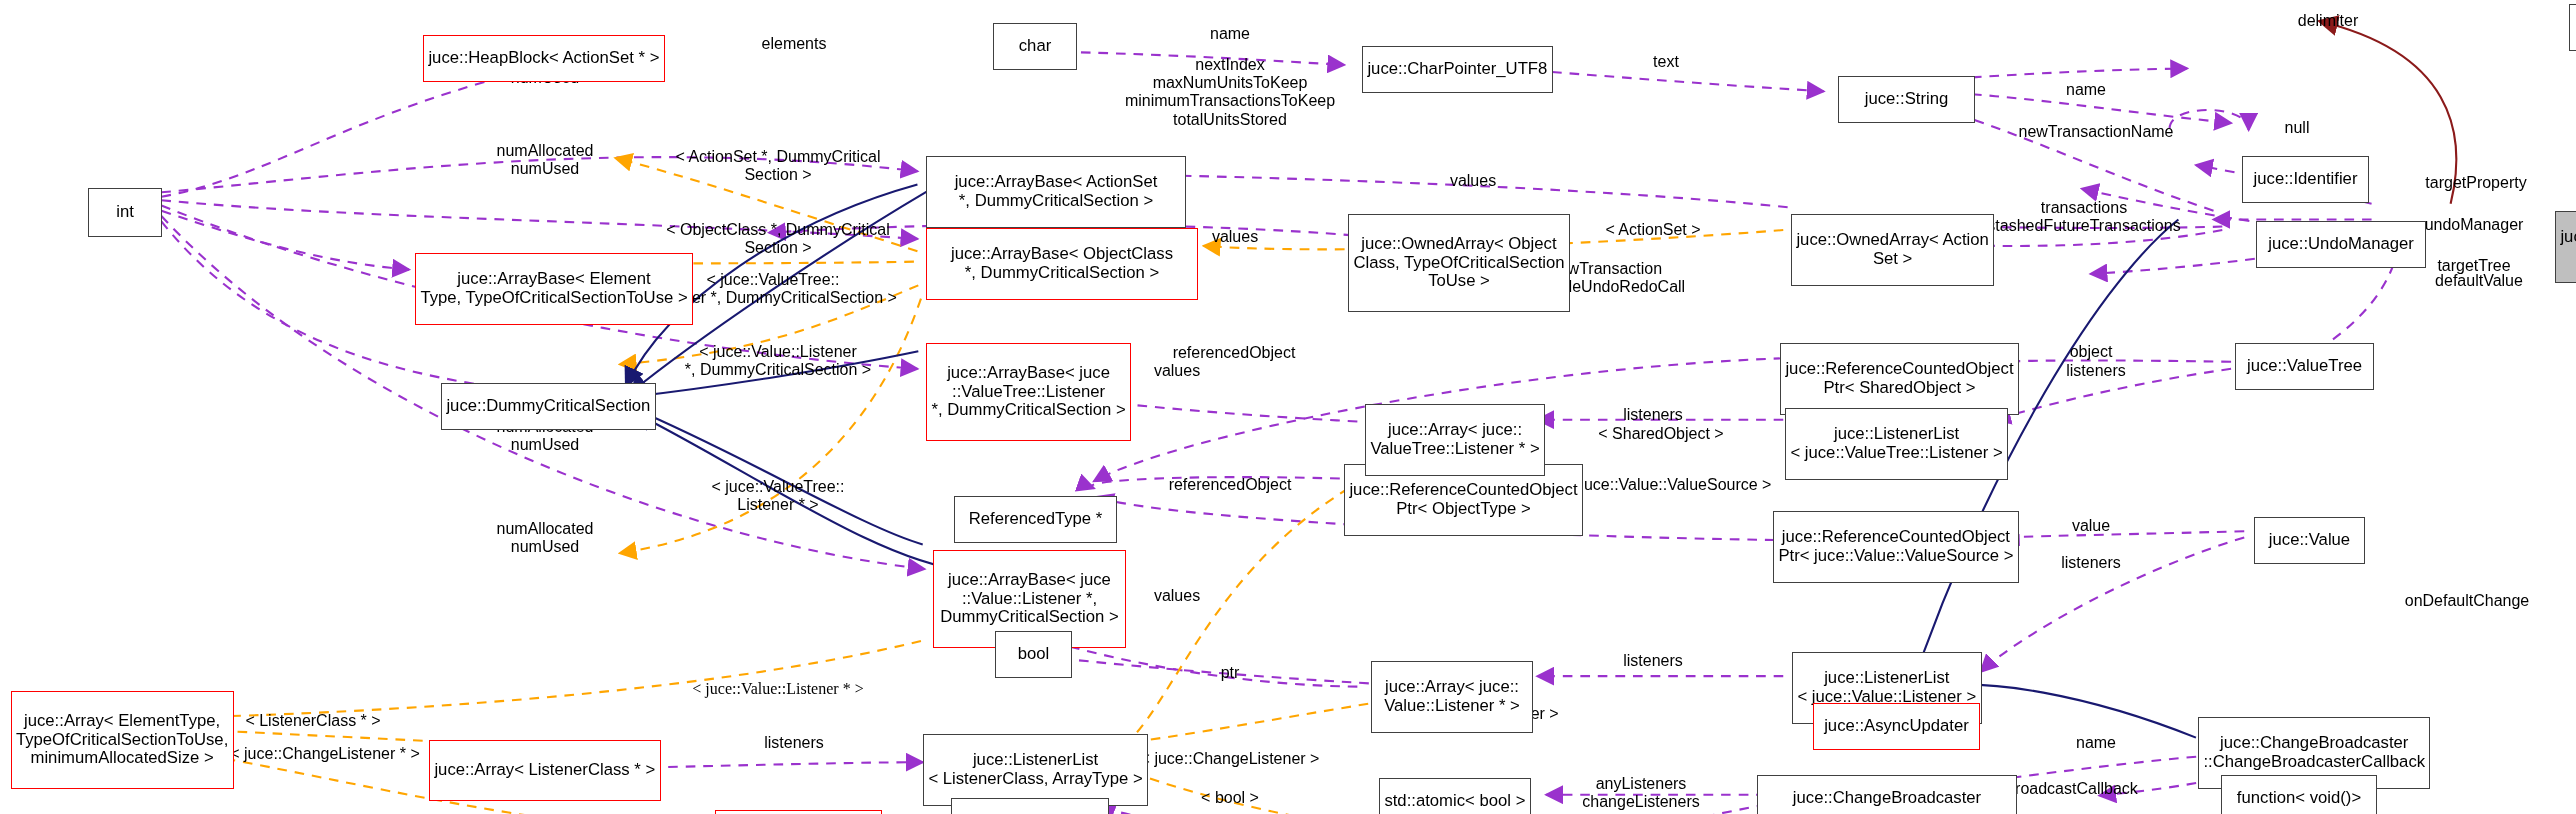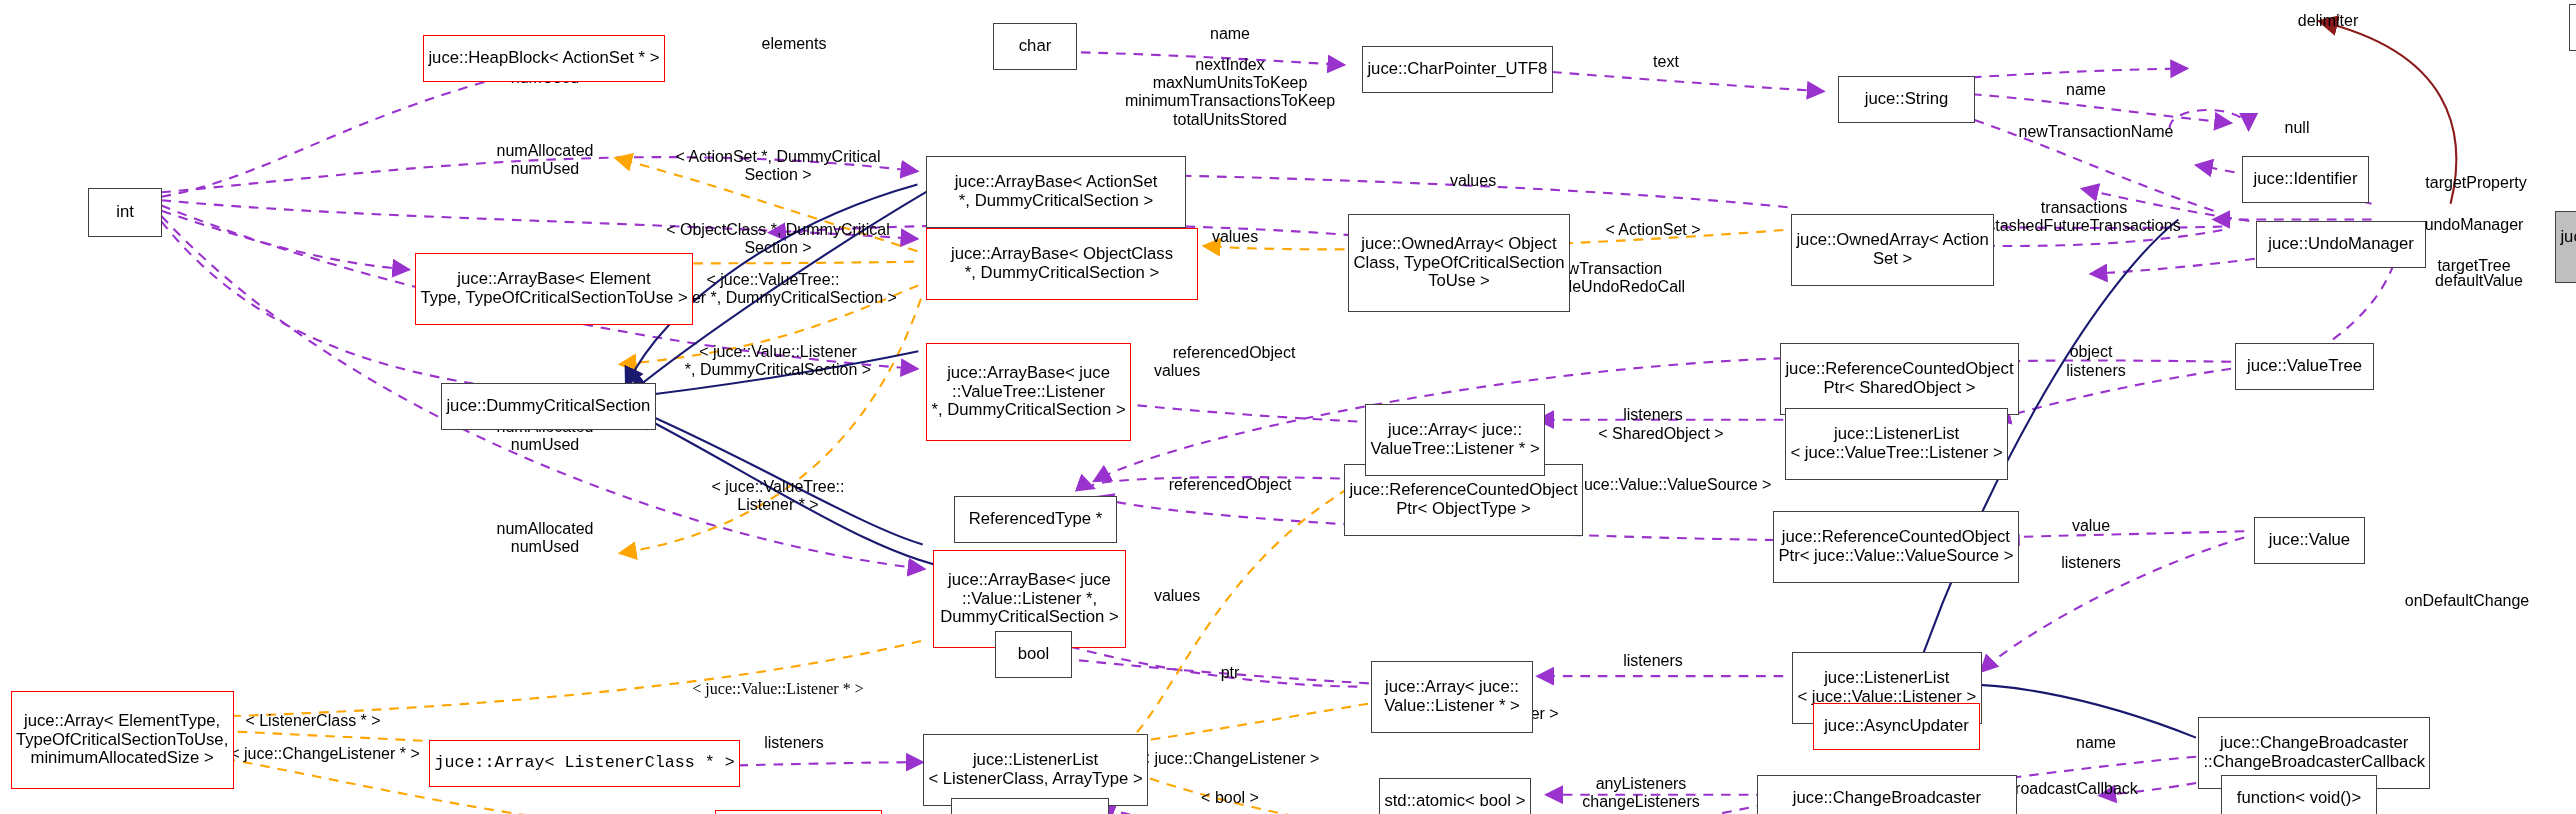--- a/index.html
+++ b/index.html
@@ -213,21 +213,21 @@
 
   <div class="node red" style="left: 415px; top: 253px; width: auto; height: 72px; min-width: 242px;">juce::ArrayBase&lt; Element
 Type, TypeOfCriticalSectionToUse &gt;</div>
 
   <div class="node thick" style="left: 441px; top: 383px; width: auto; height: 47px; min-width: 199px;">juce::DummyCriticalSection</div>
 
   <div class="node red" style="left: 10.5px; top: 691px; width: auto; height: 98px; min-width: 200px;">juce::Array&lt; ElementType,
 TypeOfCriticalSectionToUse,
 minimumAllocatedSize &gt;</div>
 
-  <div class="node red" style="left: 429px; top: 740px; width: auto; height: 47px; min-width: 214px; font-family: Liberation Mono, monospace;">juce::Array&lt; ListenerClass * &gt;</div>
+  <div class="node red" style="left: 429px; top: 740px; width: auto; height: 61px; min-width: 214px;">juce::Array&lt; ListenerClass * &gt;</div>
 
   <div class="node red" style="left: 715px; top: 810px; width: auto; height: 72px; min-width: 167px;">juce::Array&lt; juce::
 ChangeListener * &gt;</div>
 
   <div class="node plain" style="left: 993px; top: 23px; width: auto; height: 47px; min-width: 84px;">char</div>
 
   <div class="node thick" style="left: 926px; top: 156px; width: auto; height: 72px; min-width: 260px;">juce::ArrayBase&lt; ActionSet
 *, DummyCriticalSection &gt;</div>
 
   <div class="node red" style="left: 926px; top: 228px; width: auto; height: 72px; min-width: 272px;">juce::ArrayBase&lt; ObjectClass

